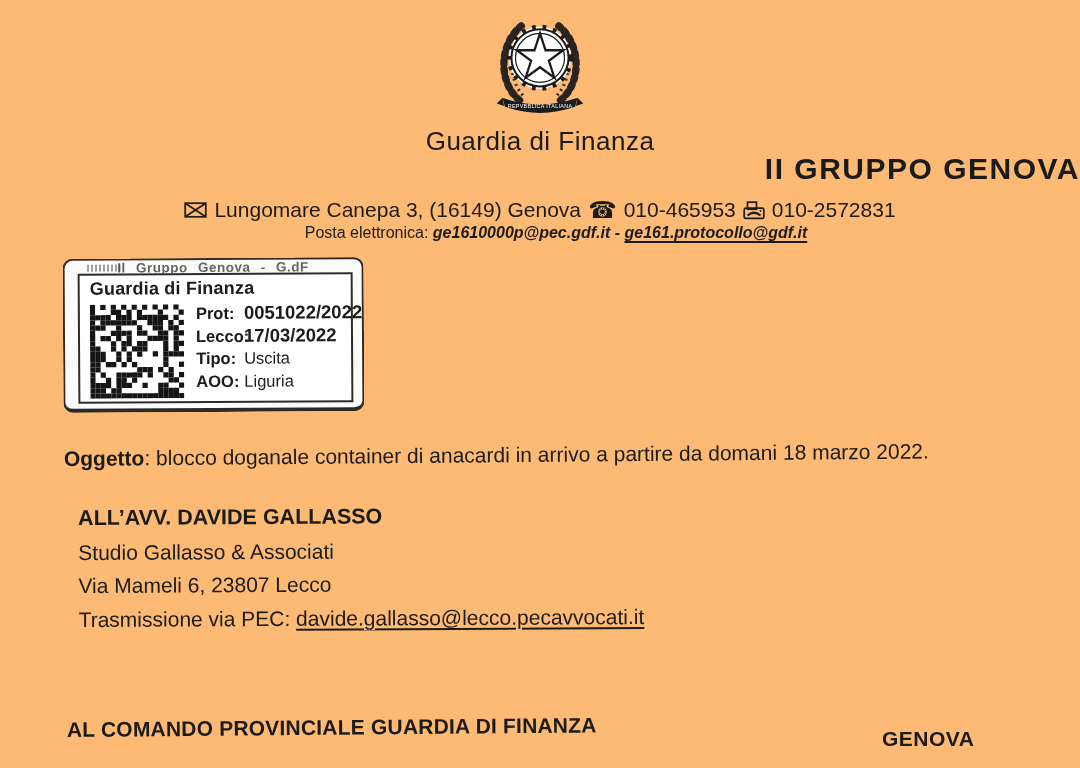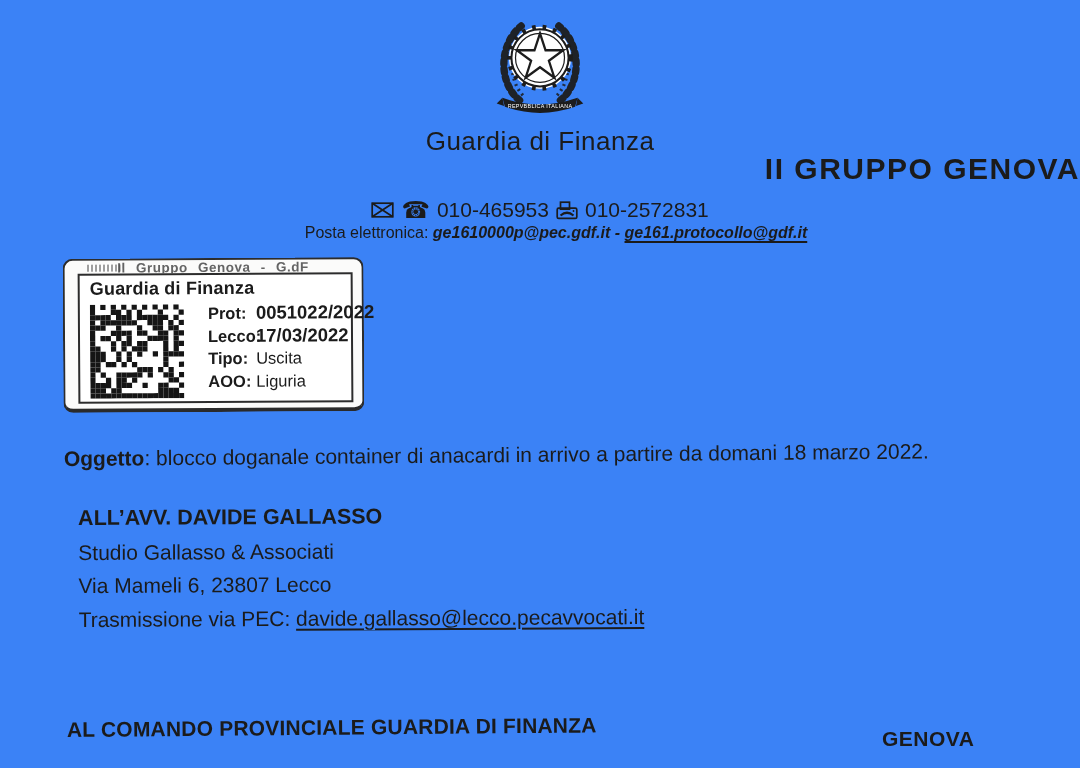--- a/index.html
+++ b/index.html
@@ -1,19 +1,19 @@
 <!DOCTYPE html>
 <html><head>
 <meta charset="utf-8">
 <style>
   * { margin:0; padding:0; box-sizing:border-box; }
   html,body { background:#e8e8e8; }
   .page {
     position:relative; width:1080px; height:768px; margin:0 auto;
-    background:#3b82f6; color:#1b1b1b; overflow:hidden;
+    background:#fdba74; color:#1b1b1b; overflow:hidden;
     font-family:"Liberation Sans", sans-serif;
   }
   
   .emblem { position:absolute; left:491px; top:13px; width:98px; height:106px; }
   .org-name { position:absolute; left:0; top:126px; width:1080px; text-align:center;
     font-size:26px; letter-spacing:.5px; }
   .unit-name { position:absolute; left:0; top:152px; width:1080px; text-align:right;
     font-size:30px; font-weight:700; letter-spacing:1.5px; }
   .contact-line { position:absolute; left:0; top:198px; width:1080px;
     display:flex; justify-content:center; align-items:center; gap:7px; font-size:21px; }
@@ -31,21 +31,21 @@
     overflow:hidden; font-size:13.5px; font-weight:700; color:#4a4a4a; white-space:nowrap;
     text-align:center; letter-spacing:.5px; word-spacing:6px; opacity:.85; }
   .stamp-smudge { position:absolute; left:22px; top:4px; width:34px; height:7px;
     background:repeating-linear-gradient(90deg,#777 0 2px,#fff 2px 4px); opacity:.7; }
   .stamp-label { position:absolute; left:13px; right:9px; top:13px; bottom:5px;
     background:#fff; border:2px solid #2c2c2c; padding:3px 6px 0 10px; }
   .stamp-title { font-size:18px; font-weight:700; letter-spacing:.2px; }
   .stamp-body { display:flex; gap:12px; margin-top:3px; }
   .dm { width:94px; height:94px; flex:0 0 auto; margin-top:2px; }
   .stamp-rows { font-size:16.5px; line-height:22.6px; }
-  .srow { display:flex; align-items:baseline;margin-left:12px; }
+  .srow { display:flex; align-items:baseline; }
   .slabel { font-weight:700; width:48px; flex:0 0 auto; }
   .sval.v-strong { font-weight:700; font-size:18.5px; }
   
   .subject { position:absolute; left:64px; top:447px; width:960px; font-size:21px;
     transform:rotate(-0.5deg); transform-origin:left bottom; }
   .subject .b { font-weight:700; }
   .recipient { position:absolute; left:78px; top:502px; font-size:21px; line-height:33.5px;
     transform:rotate(-0.3deg); transform-origin:left top; }
   .recipient .name { font-weight:700; font-size:21.5px; }
   .pec-email { text-decoration:underline; text-decoration-thickness:1.5px; text-underline-offset:3px; }
@@ -81,20 +81,21 @@
   <div class="org-name">Guardia di Finanza</div>
   <div class="unit-name">II GRUPPO GENOVA</div>
 
   <div class="contact-line">
     <span class="icon">
       <svg width="23" height="16" viewBox="0 0 23 16" class="svgicon">
         <rect x="1.2" y="1.2" width="20.6" height="13.6"></rect>
         <path d="M1.2,1.2 L21.8,14.8 M21.8,1.2 L1.2,14.8"></path>
       </svg>
     </span>
+    <span>Lungomare Canepa 3, (16149) Genova</span>
     <span class="phone-glyph">☎</span>
     <span>010-465953</span>
     <span class="icon">
       <svg width="22" height="19" viewBox="0 0 22 19" class="svgicon">
         <rect x="4.5" y="1.2" width="9" height="7"></rect>
         <rect x="1.2" y="7.2" width="19.6" height="10.2" rx="1.5"></rect>
         <path d="M4.5,14.5 Q11,9 17.5,14.5" stroke-width="2.2"></path>
         <circle cx="17.5" cy="10" r="0.9" fill="#1b1b1b" stroke="none"></circle>
       </svg>
     </span>

